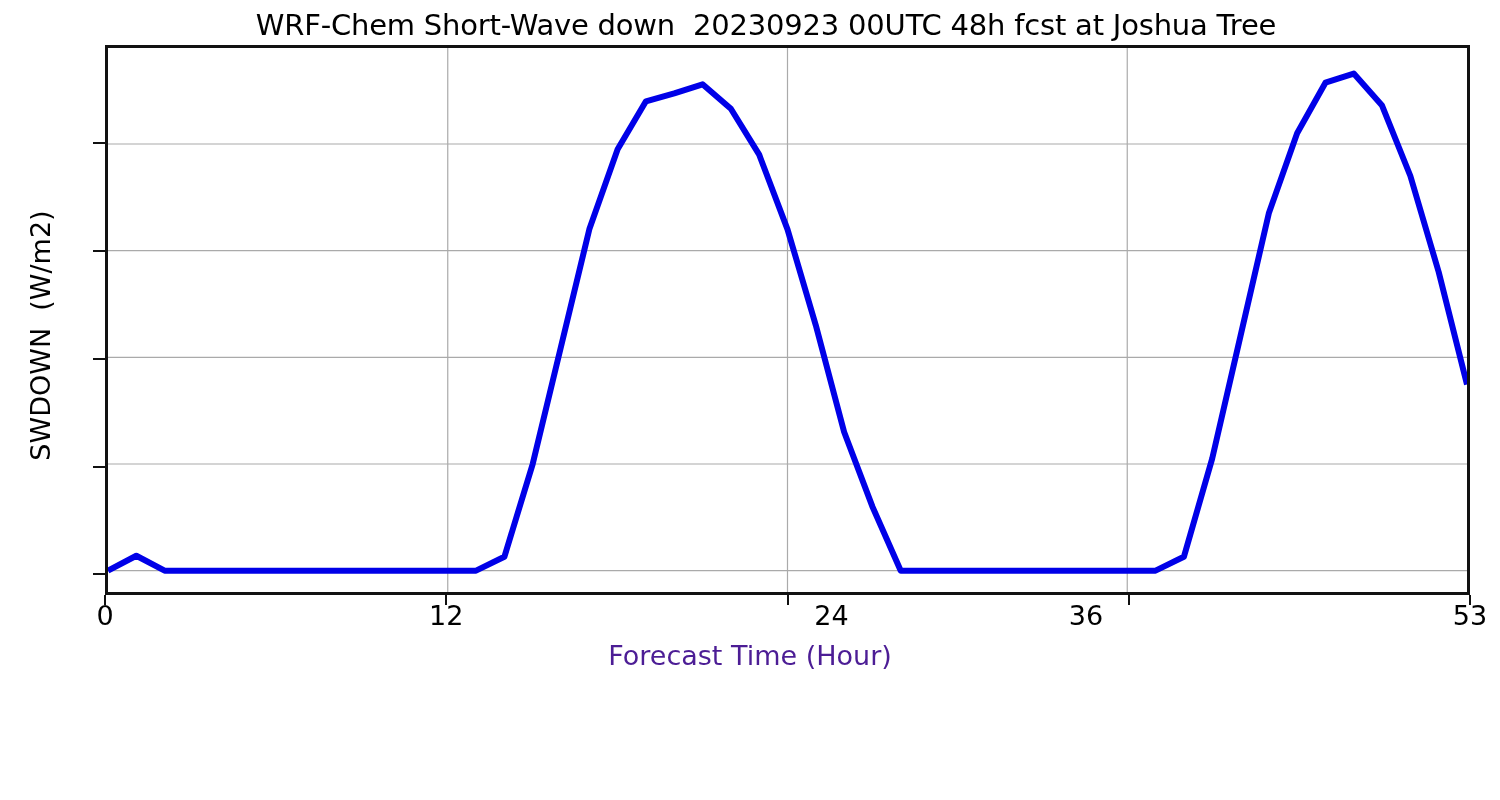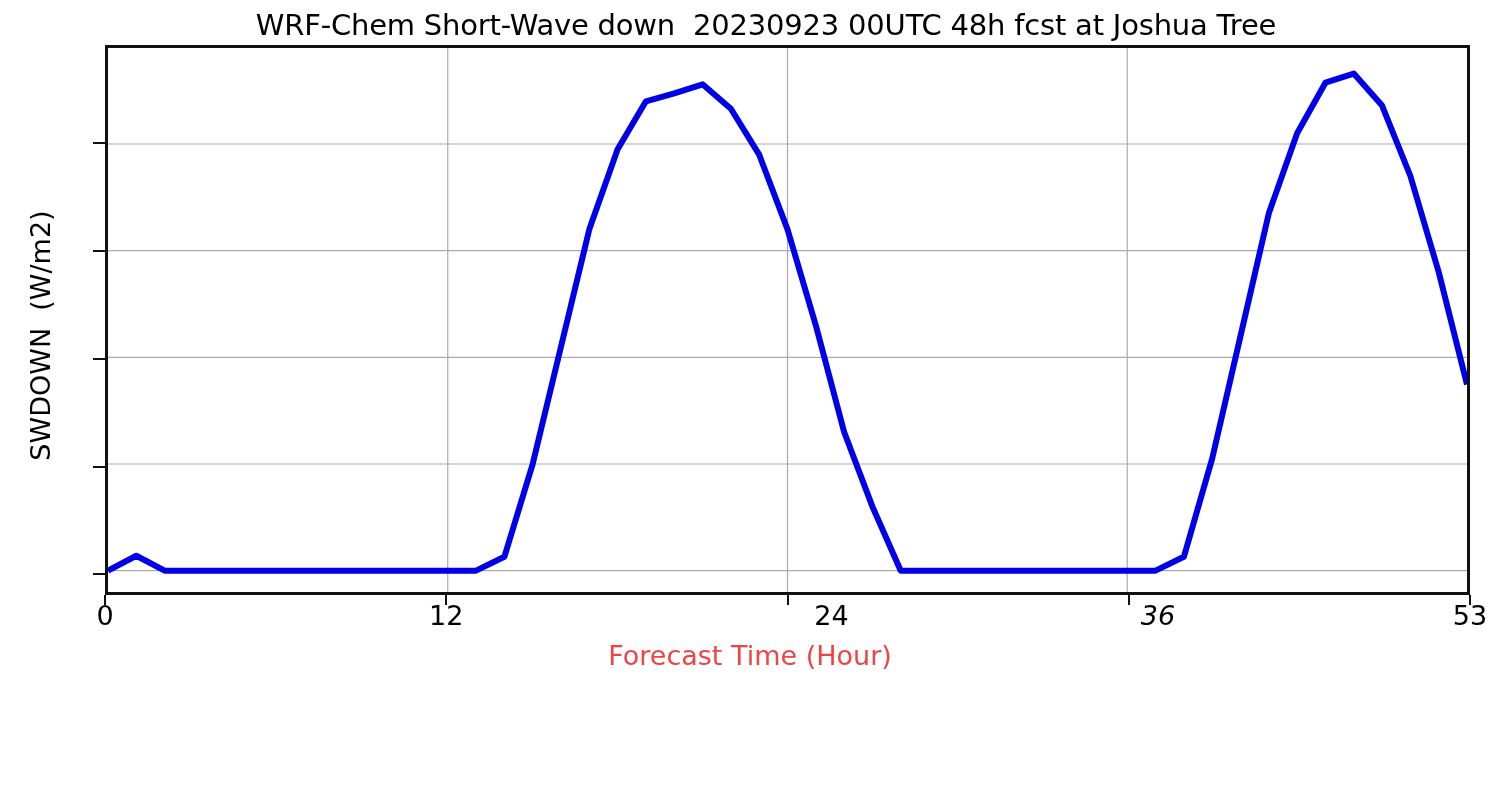--- a/index.html
+++ b/index.html
@@ -62,21 +62,21 @@
     transform: translateX(-50%);
     white-space: nowrap;
   }
   #xlabel {
     position: absolute;
     left: 0;
     top: 640px;
     width: 1500px;
     text-align: center;
     font-size: 27px;
-    color: #ef4444;
+    color: #4c1d95;
     white-space: pre;
   }
   #ylabel {
     position: absolute;
     left: -310px;
     top: 320px;
     width: 700px;
     text-align: center;
     font-size: 27px;
     color: #000000;
@@ -136,21 +136,21 @@
       <div class="ytick-wrap" style="top: 142.059px;"></div>
       <div class="tickmark-y" style="top: 142.059px;"></div>
     </div>
   <div id="x-ticks">
       <div class="xtick-label" style="left: 105px;">0</div>
       <div class="tickmark-x" style="left: 104px;"></div>
       <div class="xtick-label" style="left: 446.25px;">12</div>
       <div class="tickmark-x" style="left: 445.25px;"></div>
       <div class="xtick-label" style="left: 787.5px; margin-left: 44px;">24</div>
       <div class="tickmark-x" style="left: 786.5px;"></div>
-      <div class="xtick-label" style="left: 1158px; font-style: italic;">36</div>
+      <div class="xtick-label" style="left: 1086px;">36</div>
       <div class="tickmark-x" style="left: 1127.75px;"></div>
       <div class="xtick-label" style="left: 1470px;">53</div>
       <div class="tickmark-x" style="left: 1469px;"></div>
     </div>
 
   <div id="xlabel">Forecast Time (Hour)</div>
   <div id="ylabel">SWDOWN  (W/m2)</div>
 
 </div>
 

